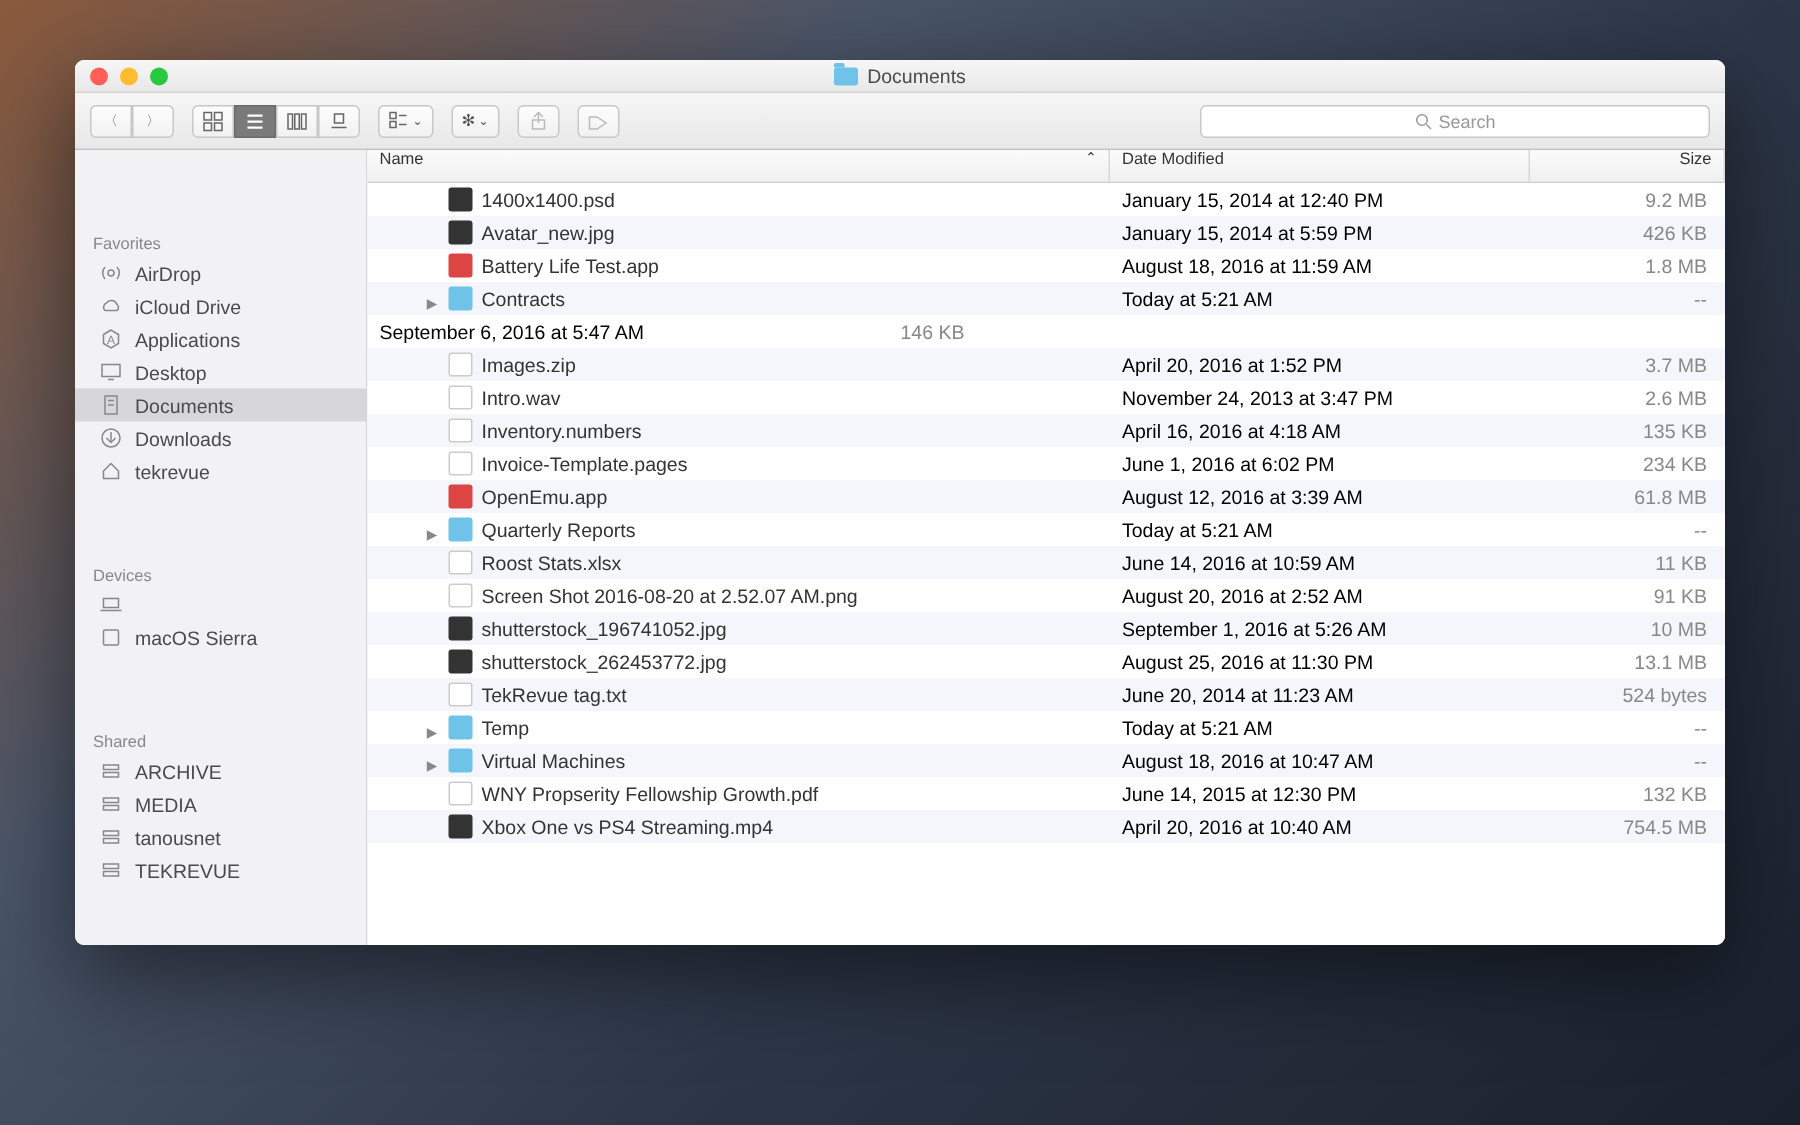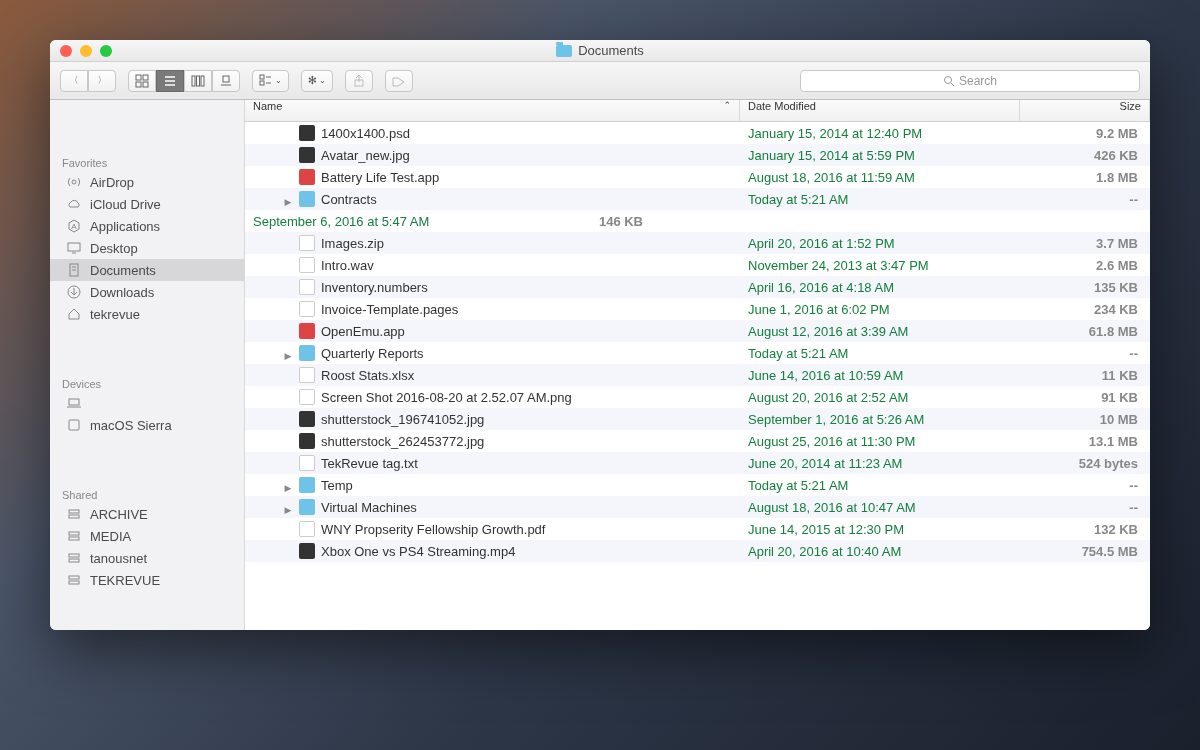--- a/index.html
+++ b/index.html
@@ -75,22 +75,22 @@
 .header-row .col{display:flex;align-items:flex-start;padding:0 8px;border-right:1px solid #d8d8d8;}
 .col-name{flex:1;justify-content:space-between;}
 .col-date{width:280px;}
 .col-size{width:130px;justify-content:flex-end;}
 .rows{flex:1;overflow-y:auto;}
 .row{
   display:flex;height:22px;font-size:13px;color:#333;align-items:center;
 }
 .row.odd{background:#f4f6fb;}
 .row .cname{flex:1;display:flex;align-items:flex-end;gap:6px;padding-left:18px;margin-left:20px;}
-.row .cdate{width:280px;color:#15803d;padding-left:8px;white-space:nowrap;overflow:hidden;}
-.row .csize{width:130px;color:#888;text-align:right;padding-right:12px;font-weight:bold;}
+.row .cdate{width:280px;color:#000000;padding-left:8px;white-space:nowrap;overflow:hidden;}
+.row .csize{width:130px;color:#888;text-align:right;padding-right:12px;}
 .disclosure{width:10px;color:#888;font-size:9px;display:inline-block;text-align:center;}
 .ficon{width:16px;height:16px;display:inline-flex;align-items:center;justify-content:center;font-size:10px;border-radius:2px;}
 .ficon.folder{background:#6fc3e8;}
 .ficon.file{background:#fff;border:1px solid #ccc;}
 .ficon.img{background:#333;color:#fff;}
 .ficon.app{background:#d44;color:#fff;}
 .chev{font-size:9px;color:#666;}
 </style>
 </head>
 <body>

